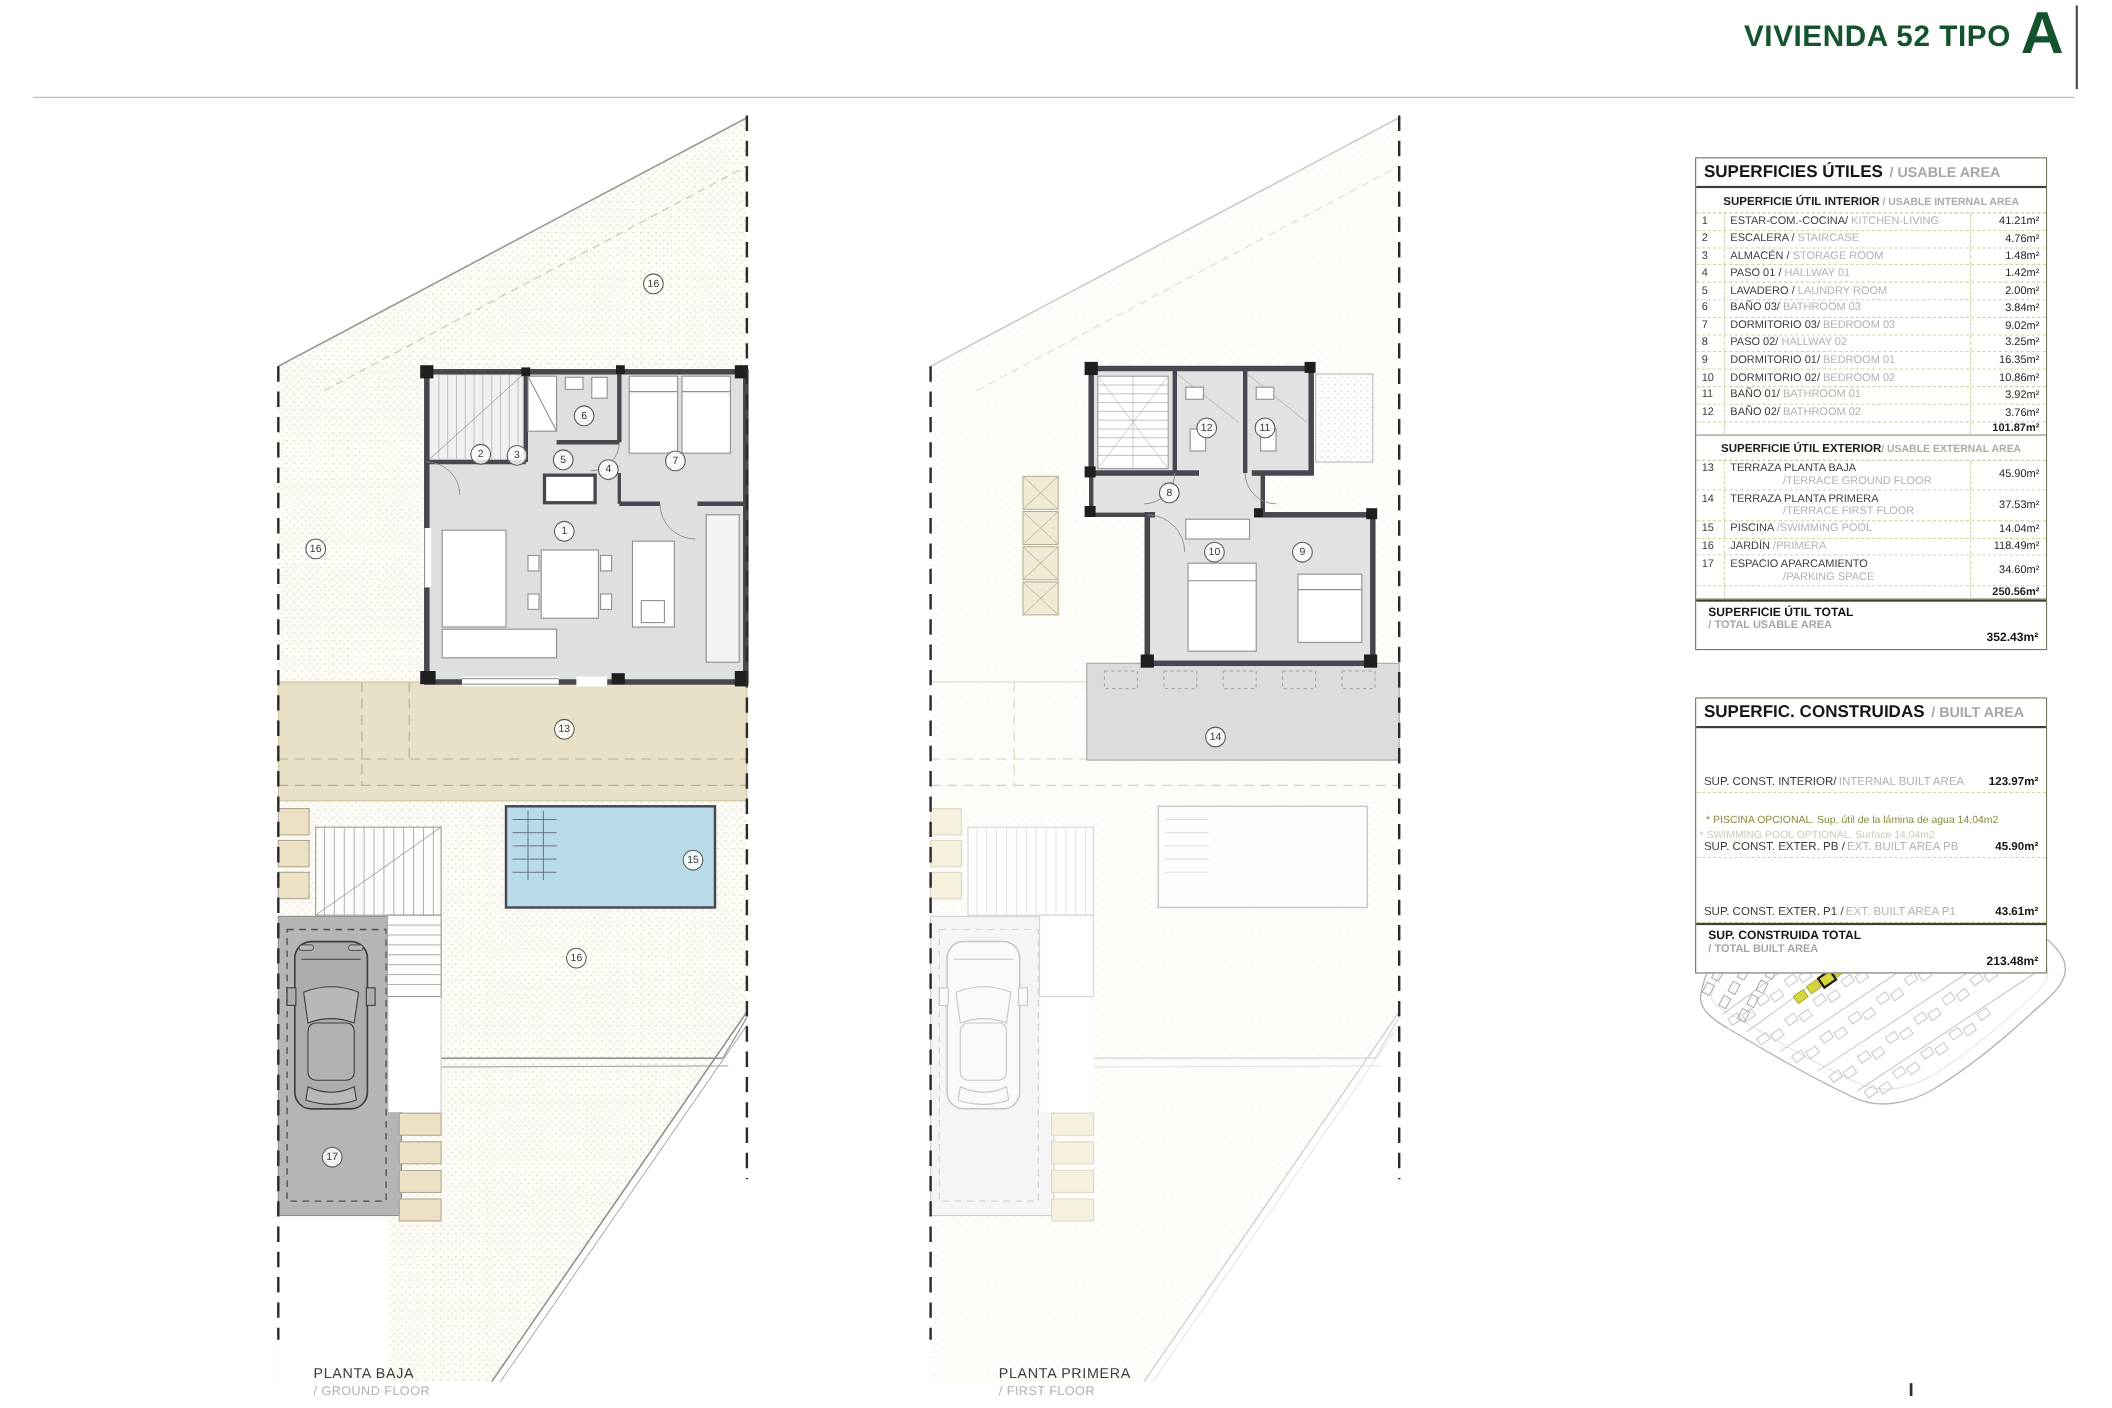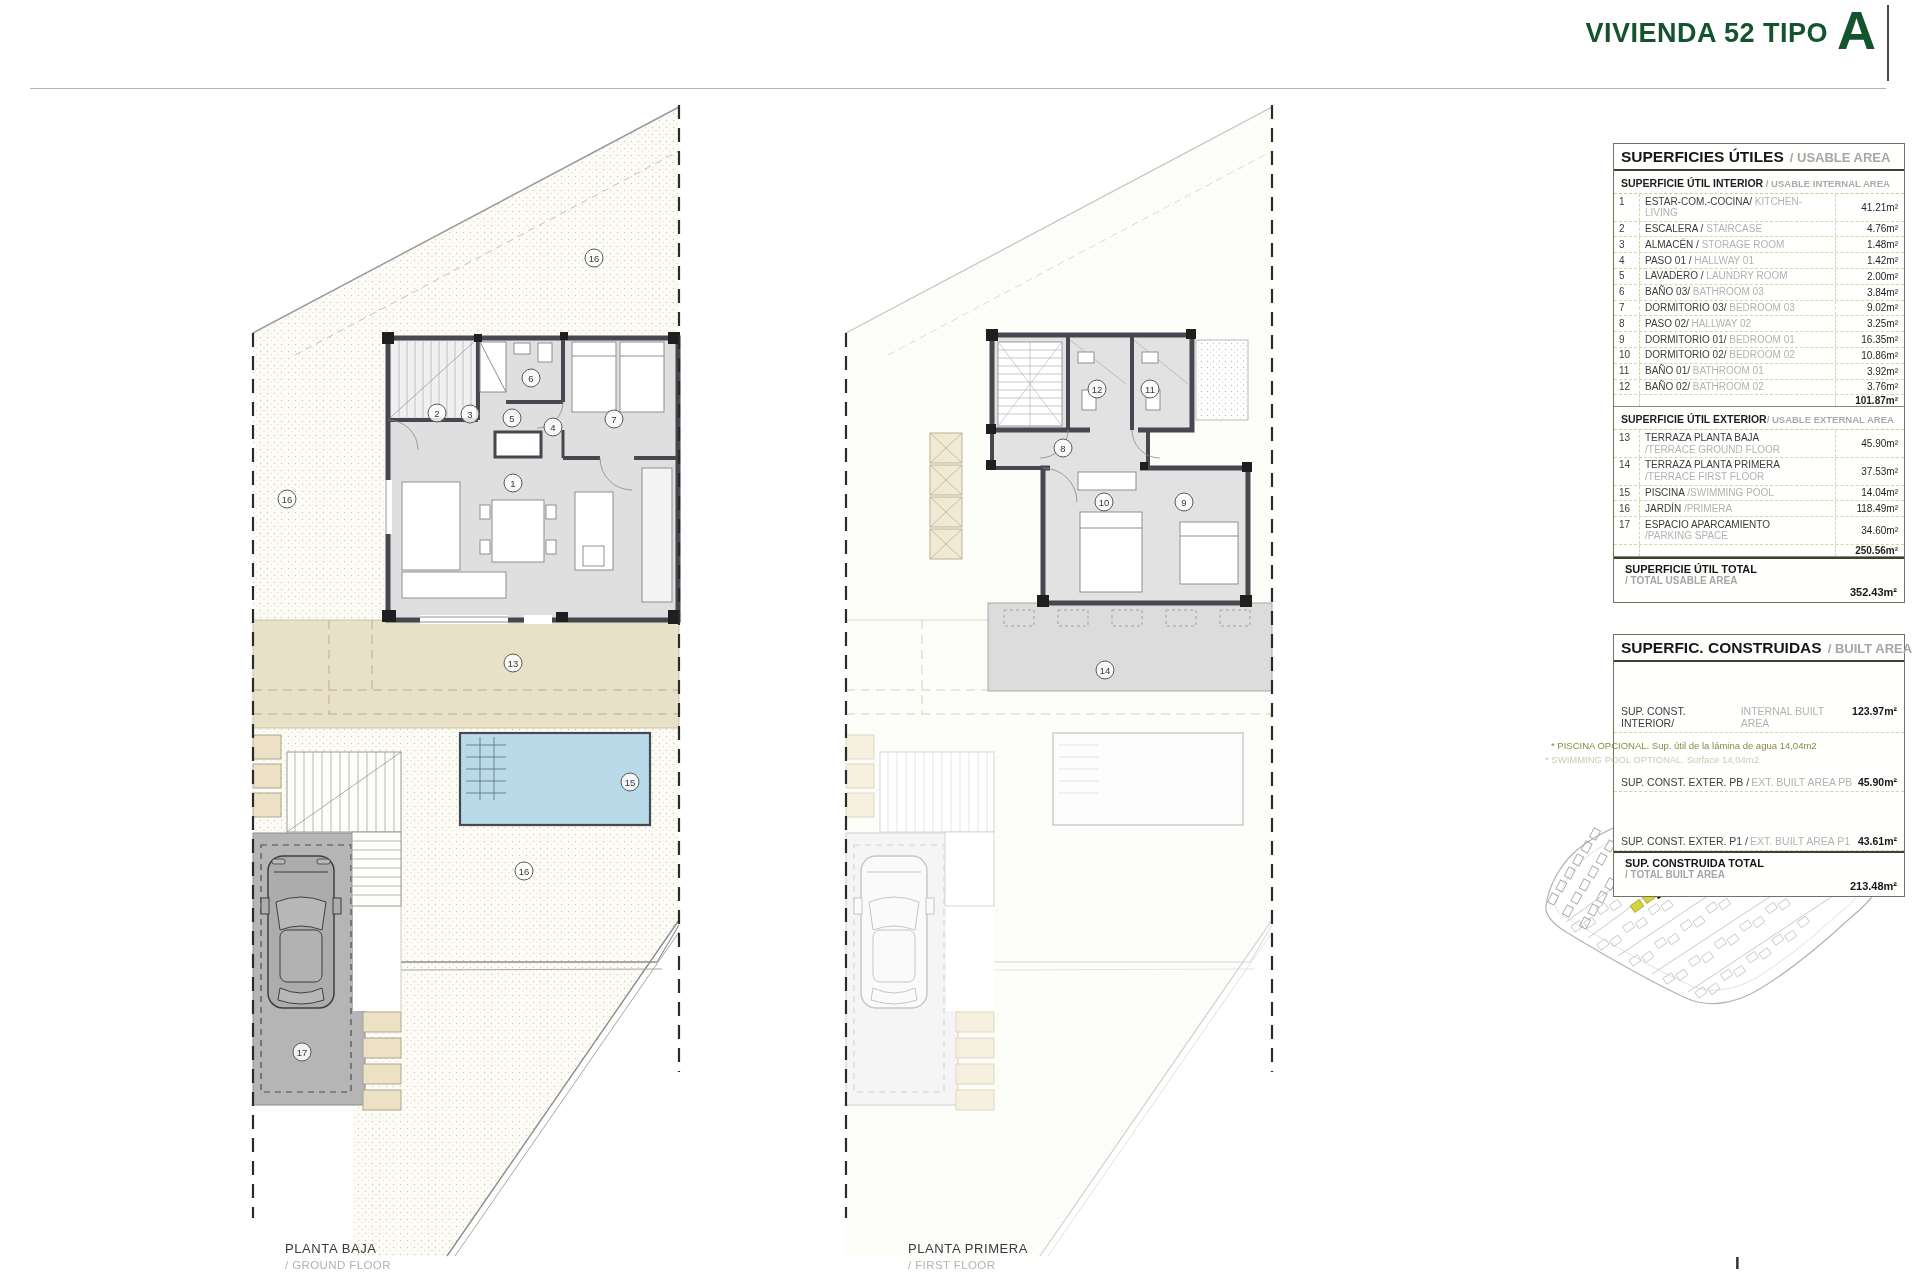--- a/index.html
+++ b/index.html
@@ -11,32 +11,32 @@
   .title{position:absolute;top:8px;right:44px;display:flex;align-items:flex-end;gap:9px;color:#14532d;}
   .title .main{font-size:27px;font-weight:bold;letter-spacing:.5px;line-height:1;padding-bottom:7px;}
   .title .letter{font-size:54px;font-weight:bold;line-height:.85;}
   .plan-label{position:absolute;font-size:13px;color:#3a3a3a;letter-spacing:.6px;}
   .plan-label .sub{color:#b2b2b2;font-size:11.5px;margin-top:3px;letter-spacing:.4px;}
   .markers{position:absolute;inset:0;pointer-events:none;}
   .marker{position:absolute;width:17px;height:17px;border:1px solid #5a5a5a;border-radius:50%;
           background:rgba(255,255,255,.82);color:#3a3a3a;font-size:9.5px;
           display:flex;align-items:center;justify-content:center;transform:translate(-50%,-50%);}
   
-  .area-table{position:absolute;left:1613px;width:292px;background:#fffffe;border:1px solid #72725e;box-sizing:border-box;}
+  .area-table{position:absolute;left:1541px;width:320px;background:#fffffe;border:1px solid #72725e;box-sizing:border-box;}
   .t-title{padding:4px 7px 3px;border-bottom:2px solid #3f3f33;display:flex;align-items:baseline;gap:6px;}
   .t-title .es{font-size:15.5px;font-weight:bold;color:#161616;white-space:nowrap;}
   .t-title .en{font-size:13px;font-weight:bold;color:#a6a6a6;white-space:nowrap;}
-  .t-subhead{padding:2px 7px;border-bottom:1px dashed #cfc9a2;}
+  .t-subhead{padding:2px 7px;border-bottom:1px dashed #cfc9a2;text-align:center;}
   .t-subhead .es{font-size:10.5px;font-weight:bold;color:#1d1d1d;}
   .t-subhead .en{font-size:9.5px;font-weight:bold;color:#ababab;}
   .t-row{display:flex;align-items:stretch;border-bottom:1px dashed #d8d3ab;font-size:10px;color:#3b3b3b;}
   .c-num{flex:0 0 20px;padding:1.5px 0 1.5px 5px;border-right:1px dashed #d8d3ab;}
   .c-name{flex:1;padding:1.5px 5px;line-height:1.18;}
   .c-name .en{color:#b2b2b2;}
-  .c-name .l2{display:block;color:#b2b2b2;}
+  .c-name .l2{display:block;color:#b2b2b2;margin-left:48px;}
   .c-val{flex:0 0 62px;border-left:1px dashed #d8d3ab;display:flex;align-items:center;
          justify-content:flex-end;padding-right:6px;color:#1f1f1f;}
   .t-row.sub .c-val,.t-row.sub .c-name{font-weight:bold;}
   .t-row.sub{border-bottom:1px solid #8a8a74;}
   .t-total{display:flex;align-items:baseline;border-top:2px solid #3f3f33;padding:4px 7px;flex-direction:column;}
   .t-total .es{font-size:11px;font-weight:bold;color:#161616;}
   .t-total .en{font-size:10px;font-weight:bold;color:#a6a6a6;margin-left:4px;}
   .t-total .val{margin-left:auto;font-size:11px;font-weight:bold;color:#161616;}
   .b-row{display:flex;align-items:baseline;border-bottom:1px dashed #d8d3ab;padding:3px 7px;font-size:10.5px;margin-top:40px;}
   .b-row .es{color:#3b3b3b;}

